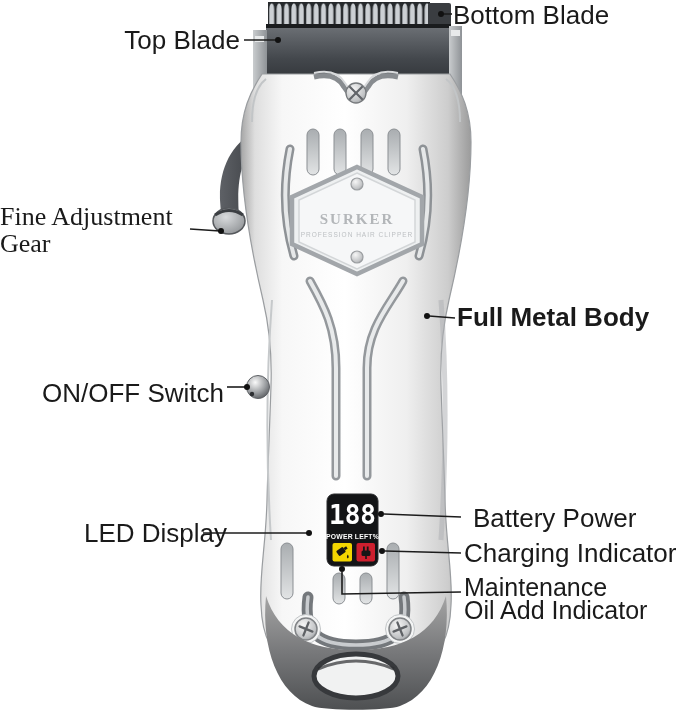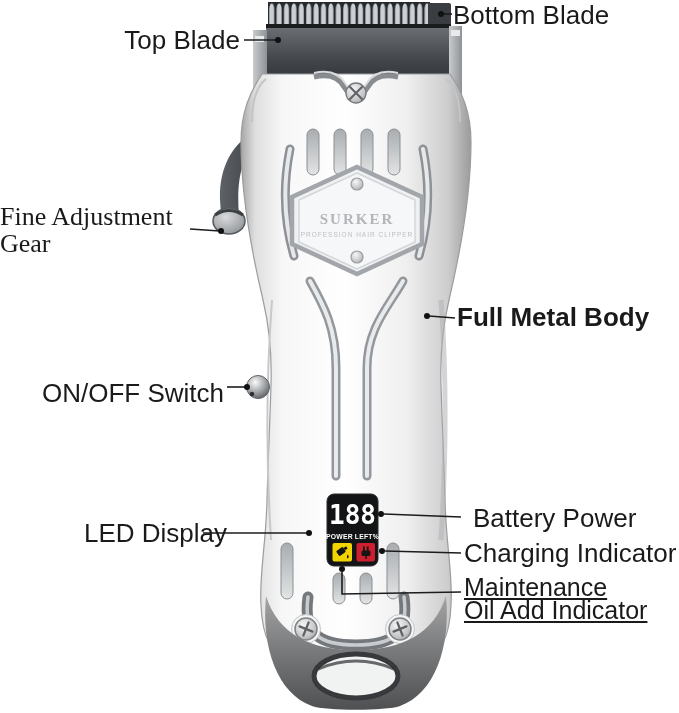--- a/index.html
+++ b/index.html
@@ -1,20 +1,20 @@
 <!DOCTYPE html>
 <html><head>
 <meta charset="utf-8">
 <style>
   html,body{margin:0;padding:0;background:#ffffff;}
   .stage{position:relative;width:679px;height:713px;background:#ffffff;overflow:hidden;
          font-family:"Liberation Sans",sans-serif;color:#1a1a1a;}
   .stage svg{position:absolute;left:0;top:0;}
   .callout{position:absolute;font-size:26px;line-height:27px;white-space:nowrap;color:#1a1a1a;}
-  .callout.small-lh{line-height:23px;font-size:25px;text-decoration:underline;}
+  .callout.small-lh{line-height:23px;font-size:25px;}
   .center-block{text-align:left;white-space:nowrap;font-family:Liberation Serif, serif;}
 </style>
 </head>
 <body>
 
 <div class="stage">
 
 <svg width="679" height="713" viewBox="0 0 679 713">
   <defs>
     <linearGradient id="bodyGrad" x1="0" y1="0" x2="1" y2="0">

